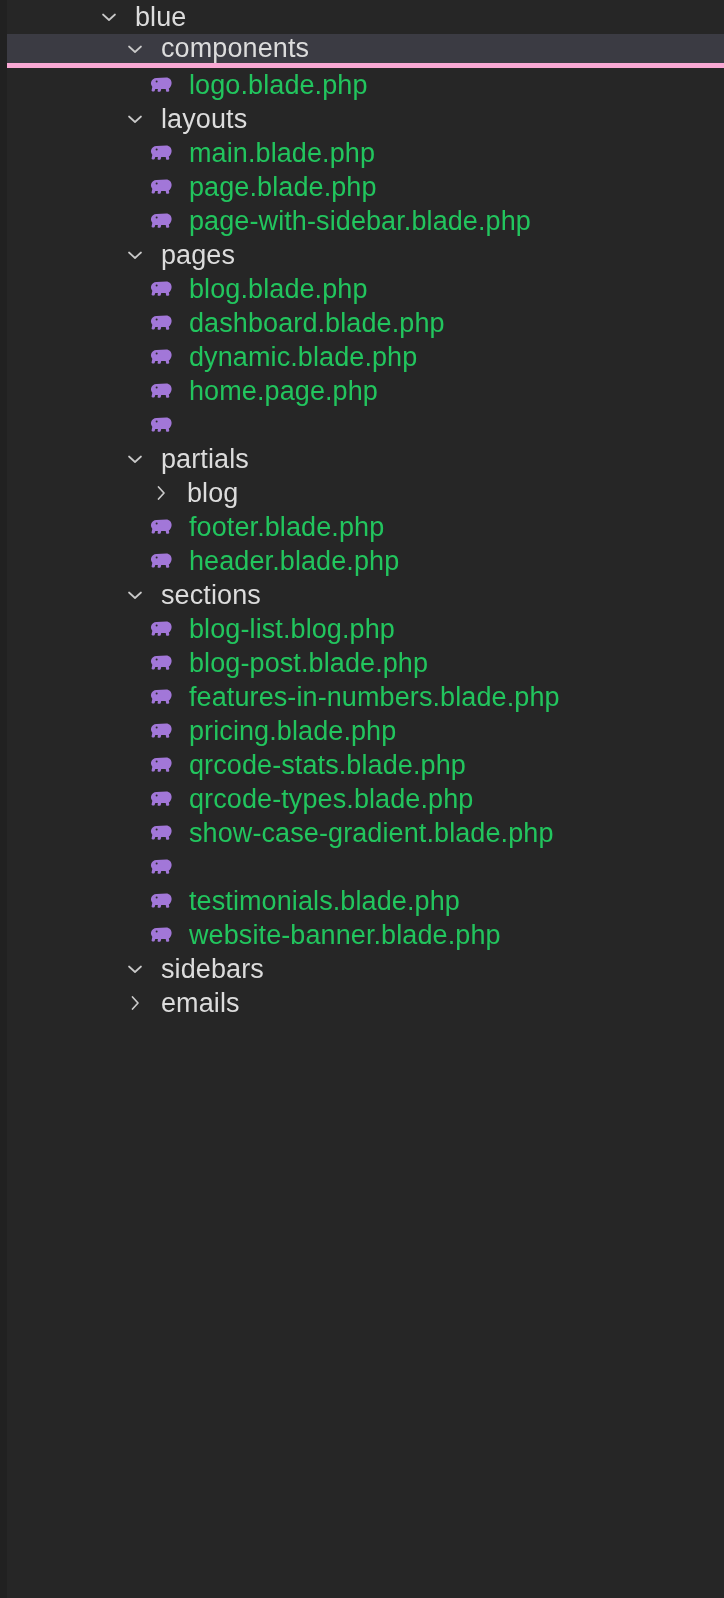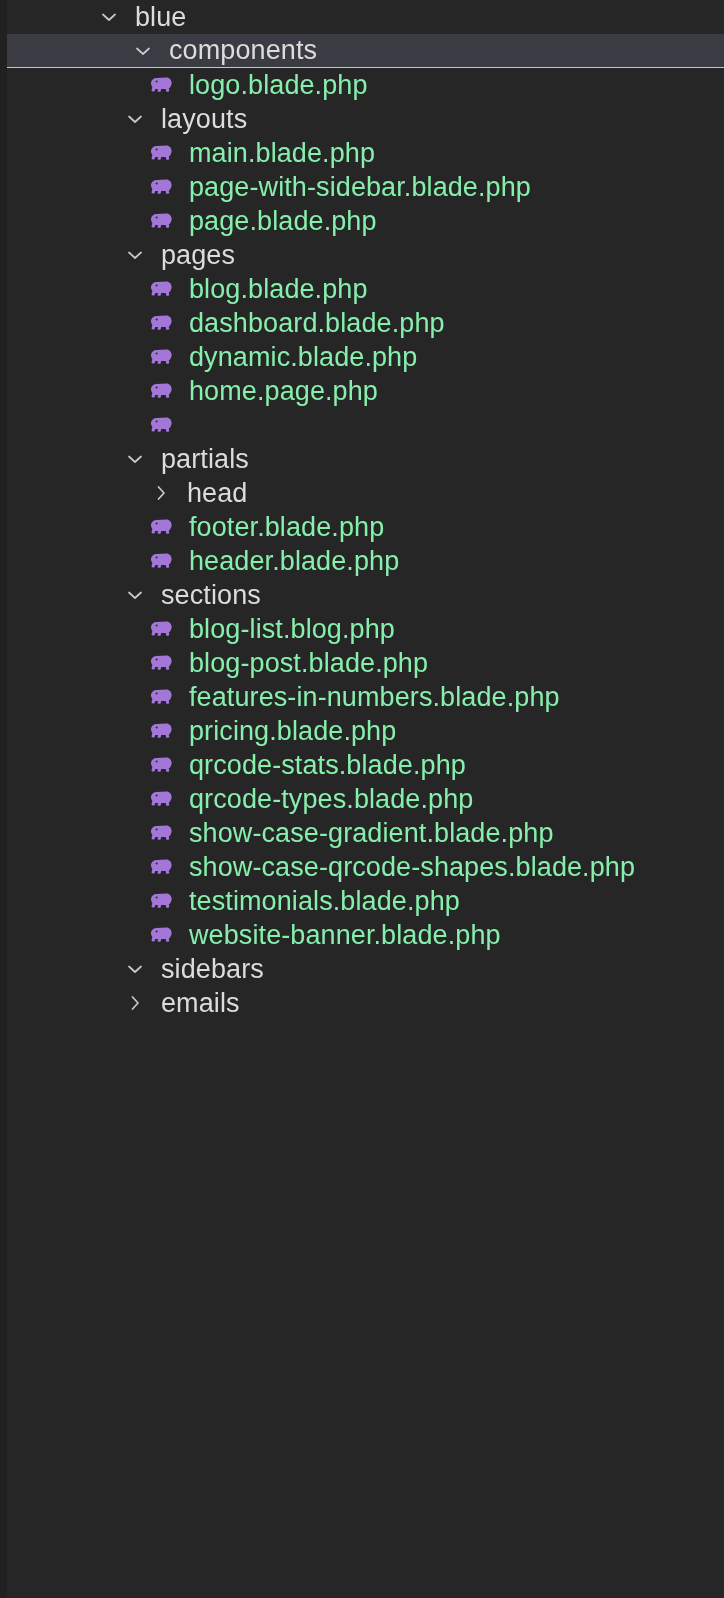--- a/index.html
+++ b/index.html
@@ -46,22 +46,21 @@
     position: relative;
     display: flex;
     align-items: center;
     height: 34px;
     white-space: nowrap;
     box-sizing: border-box;
   }
 
   .row.selected {
     background: #3b3b43;
-    border-bottom: 1px solid #f9a8d4;
-    padding-left: 8px;
+    border-bottom: 5px solid #f9a8d4;
   }
 
   
   .indent {
     flex: 0 0 auto;
     height: 1px;
   }
 
   .twisty {
     flex: 0 0 auto;
@@ -90,21 +89,21 @@
     display: block;
     width: 26px;
     height: 26px;
   }
 
   .label {
     flex: 0 0 auto;
     margin-left: 13px;
     font-size: 27px;
     line-height: 1;
-    color: #86efac;
+    color: #22c55e;
     letter-spacing: 0.1px;
   }
 
   .row.folder .label {
     color: #dcdcdc;
   }
 </style>
 </head>
 <body>
 
@@ -171,36 +170,36 @@
         <span class="file-icon">
           <svg viewBox="0 0 32 32">
             <g fill="#a277d8">
               <path d="M9.2 7.4c-3.3 0-5.9 2.1-6.6 5-0.5 2.1 0 3.9 1.1 5.2 0.3 0.4 0.4 0.8 0.3 1.3l-0.8 3.6c-0.2 0.8 0.4 1.5 1.2 1.5h1.5c0.6 0 1.1-0.4 1.2-1l0.4-2.1h3.5l-0.4 1.9c-0.2 0.8 0.4 1.6 1.2 1.6h1.5c0.6 0 1.1-0.4 1.2-1l0.5-2.4h5.6l0.4 2.3c0.1 0.6 0.6 1.1 1.2 1.1h1.5c0.8 0 1.4-0.7 1.2-1.5l-0.5-2.6c1.8-1.3 3-3.3 3.3-5.6 0.1-0.6 0.1-1 0.1-1.5 0-3.6-2.9-6.5-6.5-6.5z"></path>
               <path d="M6.2 17.8c-0.3 0.9-0.7 1.8-0.6 2.7 0.1 0.9 0.7 1.4 1.4 1.3 0.7-0.1 1-0.8 0.8-1.5-0.2-0.7-0.4-1.3-0.3-1.9z"></path>
               <circle cx="9.4" cy="11.6" r="1.25" fill="#2b2b2b"></circle>
               <path d="M11.5 8.3c1.6-0.6 3.2-0.1 3.8 1.1 0.5 1.1 0 2.2-1 2.6" fill="none" stroke="#a277d8" stroke-width="1.1" stroke-linecap="round"></path>
             </g>
           </svg>
         </span>
+        <span class="label">page.blade.php</span>
+      </div>
+      <div class="row file">
+        <span class="indent" style="width: 148px;"></span>
+        <span class="file-icon">
+          <svg viewBox="0 0 32 32">
+            <g fill="#a277d8">
+              <path d="M9.2 7.4c-3.3 0-5.9 2.1-6.6 5-0.5 2.1 0 3.9 1.1 5.2 0.3 0.4 0.4 0.8 0.3 1.3l-0.8 3.6c-0.2 0.8 0.4 1.5 1.2 1.5h1.5c0.6 0 1.1-0.4 1.2-1l0.4-2.1h3.5l-0.4 1.9c-0.2 0.8 0.4 1.6 1.2 1.6h1.5c0.6 0 1.1-0.4 1.2-1l0.5-2.4h5.6l0.4 2.3c0.1 0.6 0.6 1.1 1.2 1.1h1.5c0.8 0 1.4-0.7 1.2-1.5l-0.5-2.6c1.8-1.3 3-3.3 3.3-5.6 0.1-0.6 0.1-1 0.1-1.5 0-3.6-2.9-6.5-6.5-6.5z"></path>
+              <path d="M6.2 17.8c-0.3 0.9-0.7 1.8-0.6 2.7 0.1 0.9 0.7 1.4 1.4 1.3 0.7-0.1 1-0.8 0.8-1.5-0.2-0.7-0.4-1.3-0.3-1.9z"></path>
+              <circle cx="9.4" cy="11.6" r="1.25" fill="#2b2b2b"></circle>
+              <path d="M11.5 8.3c1.6-0.6 3.2-0.1 3.8 1.1 0.5 1.1 0 2.2-1 2.6" fill="none" stroke="#a277d8" stroke-width="1.1" stroke-linecap="round"></path>
+            </g>
+          </svg>
+        </span>
         <span class="label">page-with-sidebar.blade.php</span>
       </div>
-      <div class="row file">
-        <span class="indent" style="width: 148px;"></span>
-        <span class="file-icon">
-          <svg viewBox="0 0 32 32">
-            <g fill="#a277d8">
-              <path d="M9.2 7.4c-3.3 0-5.9 2.1-6.6 5-0.5 2.1 0 3.9 1.1 5.2 0.3 0.4 0.4 0.8 0.3 1.3l-0.8 3.6c-0.2 0.8 0.4 1.5 1.2 1.5h1.5c0.6 0 1.1-0.4 1.2-1l0.4-2.1h3.5l-0.4 1.9c-0.2 0.8 0.4 1.6 1.2 1.6h1.5c0.6 0 1.1-0.4 1.2-1l0.5-2.4h5.6l0.4 2.3c0.1 0.6 0.6 1.1 1.2 1.1h1.5c0.8 0 1.4-0.7 1.2-1.5l-0.5-2.6c1.8-1.3 3-3.3 3.3-5.6 0.1-0.6 0.1-1 0.1-1.5 0-3.6-2.9-6.5-6.5-6.5z"></path>
-              <path d="M6.2 17.8c-0.3 0.9-0.7 1.8-0.6 2.7 0.1 0.9 0.7 1.4 1.4 1.3 0.7-0.1 1-0.8 0.8-1.5-0.2-0.7-0.4-1.3-0.3-1.9z"></path>
-              <circle cx="9.4" cy="11.6" r="1.25" fill="#2b2b2b"></circle>
-              <path d="M11.5 8.3c1.6-0.6 3.2-0.1 3.8 1.1 0.5 1.1 0 2.2-1 2.6" fill="none" stroke="#a277d8" stroke-width="1.1" stroke-linecap="round"></path>
-            </g>
-          </svg>
-        </span>
-        <span class="label">page.blade.php</span>
-      </div>
       <div class="row folder">
         <span class="indent" style="width: 122px;"></span>
         <span class="twisty">
           <svg viewBox="0 0 20 20">
             <path d="M4 7.5 L10 13 L16 7.5" fill="none" stroke="#c9c9c9" stroke-width="1.7" stroke-linecap="round" stroke-linejoin="round"></path>
           </svg>
         </span>
         <span class="label">pages</span>
       </div>
       <div class="row file">
@@ -281,21 +280,21 @@
         </span>
         <span class="label">partials</span>
       </div>
       <div class="row folder">
         <span class="indent" style="width: 148px;"></span>
         <span class="twisty">
           <svg viewBox="0 0 20 20">
             <path d="M7.5 4 L13 10 L7.5 16" fill="none" stroke="#c9c9c9" stroke-width="1.7" stroke-linecap="round" stroke-linejoin="round"></path>
           </svg>
         </span>
-        <span class="label">head</span>
+        <span class="label">blog</span>
       </div>
       <div class="row file">
         <span class="indent" style="width: 148px;"></span>
         <span class="file-icon">
           <svg viewBox="0 0 32 32">
             <g fill="#a277d8">
               <path d="M9.2 7.4c-3.3 0-5.9 2.1-6.6 5-0.5 2.1 0 3.9 1.1 5.2 0.3 0.4 0.4 0.8 0.3 1.3l-0.8 3.6c-0.2 0.8 0.4 1.5 1.2 1.5h1.5c0.6 0 1.1-0.4 1.2-1l0.4-2.1h3.5l-0.4 1.9c-0.2 0.8 0.4 1.6 1.2 1.6h1.5c0.6 0 1.1-0.4 1.2-1l0.5-2.4h5.6l0.4 2.3c0.1 0.6 0.6 1.1 1.2 1.1h1.5c0.8 0 1.4-0.7 1.2-1.5l-0.5-2.6c1.8-1.3 3-3.3 3.3-5.6 0.1-0.6 0.1-1 0.1-1.5 0-3.6-2.9-6.5-6.5-6.5z"></path>
               <path d="M6.2 17.8c-0.3 0.9-0.7 1.8-0.6 2.7 0.1 0.9 0.7 1.4 1.4 1.3 0.7-0.1 1-0.8 0.8-1.5-0.2-0.7-0.4-1.3-0.3-1.9z"></path>
               <circle cx="9.4" cy="11.6" r="1.25" fill="#2b2b2b"></circle>
               <path d="M11.5 8.3c1.6-0.6 3.2-0.1 3.8 1.1 0.5 1.1 0 2.2-1 2.6" fill="none" stroke="#a277d8" stroke-width="1.1" stroke-linecap="round"></path>
@@ -430,21 +429,20 @@
         <span class="file-icon">
           <svg viewBox="0 0 32 32">
             <g fill="#a277d8">
               <path d="M9.2 7.4c-3.3 0-5.9 2.1-6.6 5-0.5 2.1 0 3.9 1.1 5.2 0.3 0.4 0.4 0.8 0.3 1.3l-0.8 3.6c-0.2 0.8 0.4 1.5 1.2 1.5h1.5c0.6 0 1.1-0.4 1.2-1l0.4-2.1h3.5l-0.4 1.9c-0.2 0.8 0.4 1.6 1.2 1.6h1.5c0.6 0 1.1-0.4 1.2-1l0.5-2.4h5.6l0.4 2.3c0.1 0.6 0.6 1.1 1.2 1.1h1.5c0.8 0 1.4-0.7 1.2-1.5l-0.5-2.6c1.8-1.3 3-3.3 3.3-5.6 0.1-0.6 0.1-1 0.1-1.5 0-3.6-2.9-6.5-6.5-6.5z"></path>
               <path d="M6.2 17.8c-0.3 0.9-0.7 1.8-0.6 2.7 0.1 0.9 0.7 1.4 1.4 1.3 0.7-0.1 1-0.8 0.8-1.5-0.2-0.7-0.4-1.3-0.3-1.9z"></path>
               <circle cx="9.4" cy="11.6" r="1.25" fill="#2b2b2b"></circle>
               <path d="M11.5 8.3c1.6-0.6 3.2-0.1 3.8 1.1 0.5 1.1 0 2.2-1 2.6" fill="none" stroke="#a277d8" stroke-width="1.1" stroke-linecap="round"></path>
             </g>
           </svg>
         </span>
-        <span class="label">show-case-qrcode-shapes.blade.php</span>
       </div>
       <div class="row file">
         <span class="indent" style="width: 148px;"></span>
         <span class="file-icon">
           <svg viewBox="0 0 32 32">
             <g fill="#a277d8">
               <path d="M9.2 7.4c-3.3 0-5.9 2.1-6.6 5-0.5 2.1 0 3.9 1.1 5.2 0.3 0.4 0.4 0.8 0.3 1.3l-0.8 3.6c-0.2 0.8 0.4 1.5 1.2 1.5h1.5c0.6 0 1.1-0.4 1.2-1l0.4-2.1h3.5l-0.4 1.9c-0.2 0.8 0.4 1.6 1.2 1.6h1.5c0.6 0 1.1-0.4 1.2-1l0.5-2.4h5.6l0.4 2.3c0.1 0.6 0.6 1.1 1.2 1.1h1.5c0.8 0 1.4-0.7 1.2-1.5l-0.5-2.6c1.8-1.3 3-3.3 3.3-5.6 0.1-0.6 0.1-1 0.1-1.5 0-3.6-2.9-6.5-6.5-6.5z"></path>
               <path d="M6.2 17.8c-0.3 0.9-0.7 1.8-0.6 2.7 0.1 0.9 0.7 1.4 1.4 1.3 0.7-0.1 1-0.8 0.8-1.5-0.2-0.7-0.4-1.3-0.3-1.9z"></path>
               <circle cx="9.4" cy="11.6" r="1.25" fill="#2b2b2b"></circle>
               <path d="M11.5 8.3c1.6-0.6 3.2-0.1 3.8 1.1 0.5 1.1 0 2.2-1 2.6" fill="none" stroke="#a277d8" stroke-width="1.1" stroke-linecap="round"></path>

